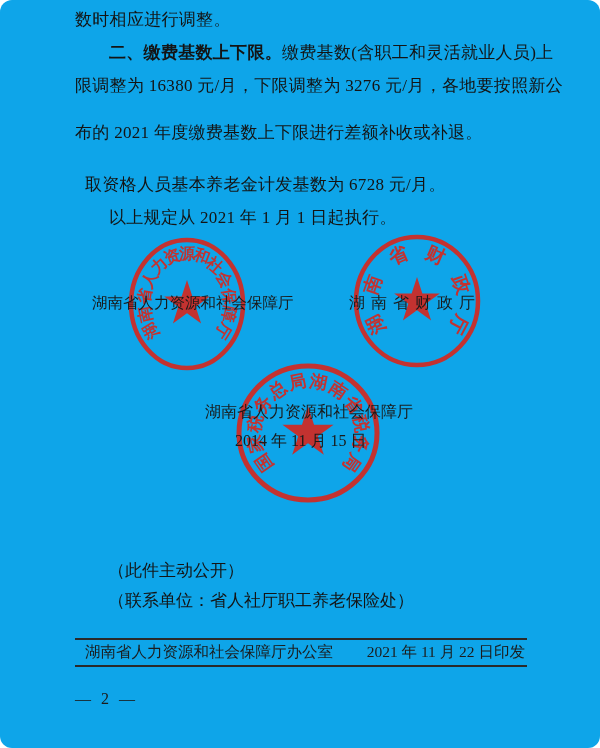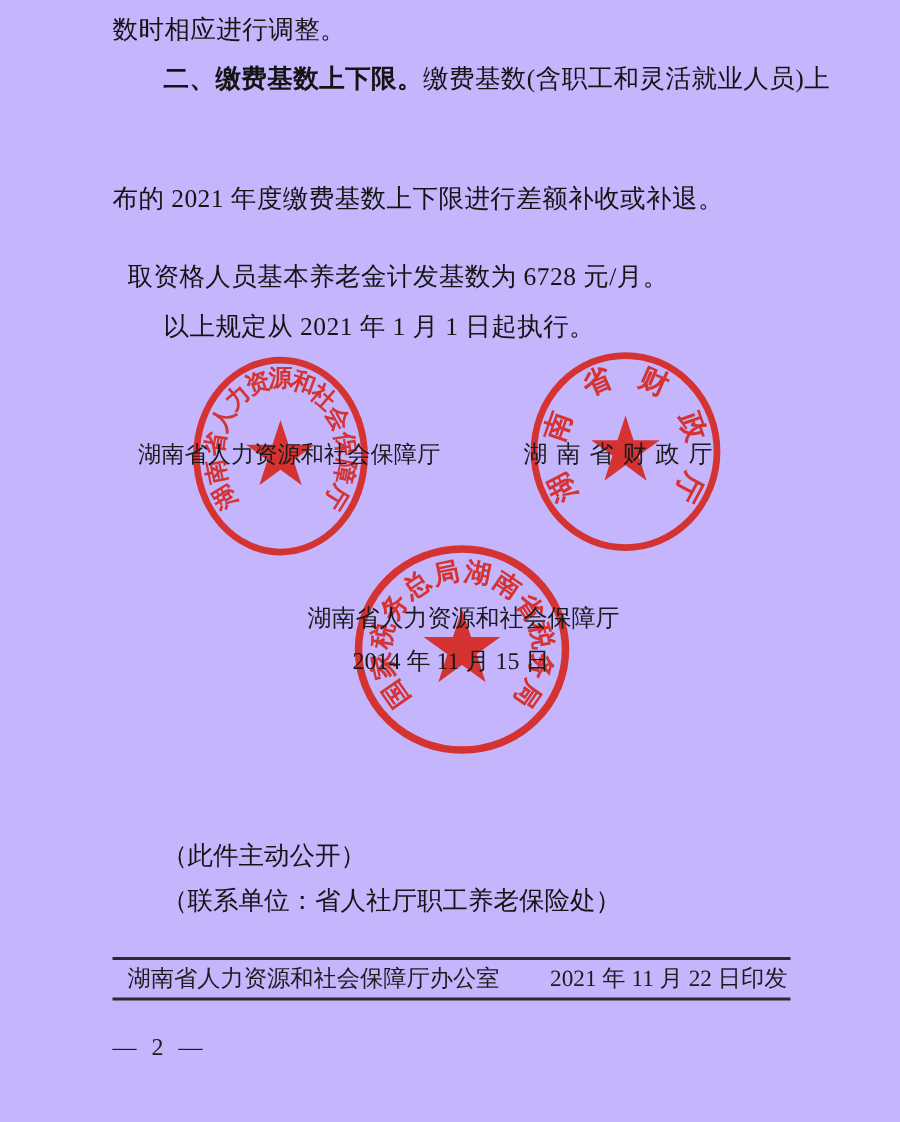--- a/index.html
+++ b/index.html
@@ -4,21 +4,21 @@
 <style>
   html,body{margin:0;padding:0;}
   body{
     width:600px;height:748px;
     background:#ffffff;
     font-family:"Liberation Serif","DejaVu Serif",serif;
     color:#1c1c1c;
     position:relative;
     overflow:hidden;
   }
-  .page{position:absolute;inset:0;background:#c4b5fd;}
+  .page{position:absolute;inset:0;background:#0ea5e9;border-radius:12px;}
   .bodyline{
     position:absolute;
     font-size:17px;
     line-height:21px;
     white-space:nowrap;
     letter-spacing:0.3px;
     color:#141414;
   }
   .bodyline b{font-weight:bold;text-align:right;}
   .sig{
@@ -55,20 +55,21 @@
     font-size:16px;letter-spacing:3px;white-space:nowrap;
   }
 </style>
 </head>
 <body>
 
 <div class="page">
 
   <div class="bodyline" style="left:75px;top:9px">数时相应进行调整。</div>
   <div class="bodyline" style="left:109px;top:42px"><b>二、缴费基数上下限。</b><span>缴费基数(含职工和灵活就业人员)上</span></div>
+  <div class="bodyline" style="left:75px;top:75px">限调整为 16380 元/月，下限调整为 3276 元/月，各地要按照新公</div>
   <div class="bodyline" style="left:75px;top:122px">布的 2021 年度缴费基数上下限进行差额补收或补退。</div>
   <div class="bodyline" style="left:85px;top:174px">取资格人员基本养老金计发基数为 6728 元/月。</div>
   <div class="bodyline" style="left:109px;top:207px">以上规定从 2021 年 1 月 1 日起执行。</div>
 
   <svg class="seal" style="left:111px;top:223px" width="152" height="162" viewBox="0 0 152 162">
     <ellipse cx="76" cy="81" rx="56" ry="64" fill="none" stroke-width="4.5" stroke="#d7261d"></ellipse>
     <polygon points="0,-24 5.39,-7.42 22.83,-7.42 8.72,2.83 14.11,19.42 0,9.17 -14.11,19.42 -8.72,2.83 -22.83,-7.42 -5.39,-7.42" transform="translate(76,81)" fill="#d7261d"></polygon>
     <g fill="#d7261d">
         <text transform="translate(39.5,108.0) rotate(-122.0)" text-anchor="middle" dominant-baseline="central" font-size="16">湖</text>
         <text transform="translate(33.9,91.3) rotate(-101.7)" text-anchor="middle" dominant-baseline="central" font-size="16">南</text>

